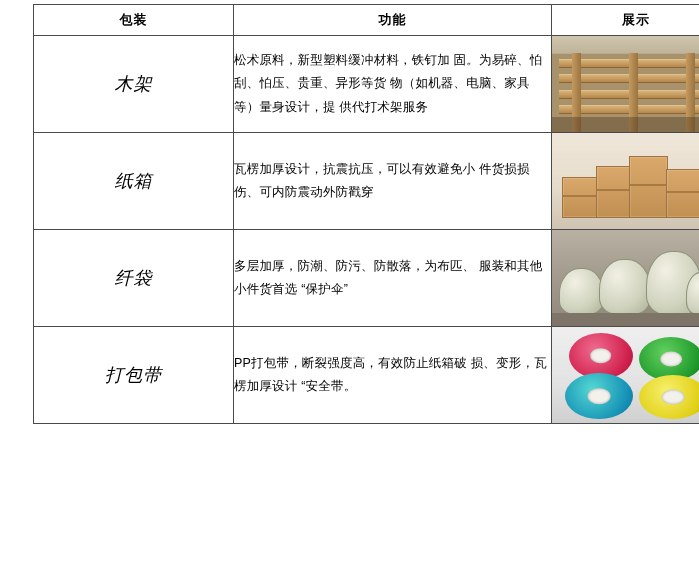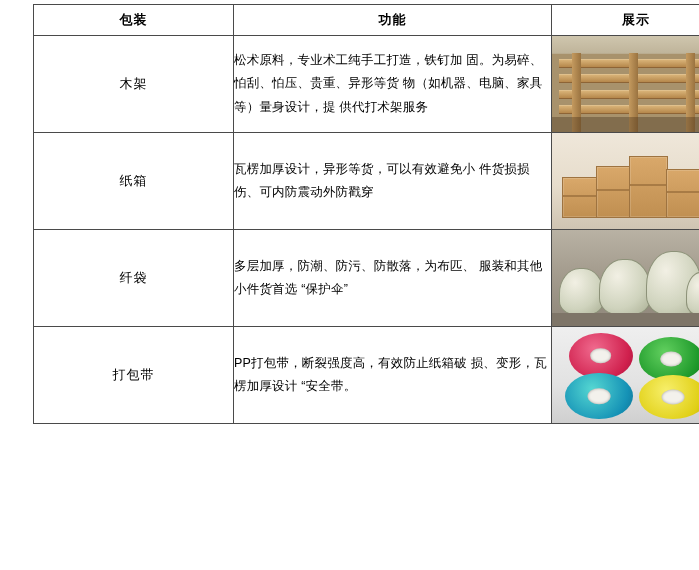--- a/index.html
+++ b/index.html
@@ -39,24 +39,25 @@
   }
   thead th {
     height: 30px;
     font-size: 13px;
     font-weight: bold;
     text-align: center;
     letter-spacing: 1px;
   }
   td.name-cell {
     text-align: center;
-    font-size: 13px;
+    font-size: 18px;
     line-height: 1.6;
     padding: 4px 6px;
     letter-spacing: 1px;
+    font-style: italic;
   }
   td.func-cell {
     text-align: left;
     font-size: 12.5px;
     line-height: 1.85;
     padding: 6px 10px 6px 8px;
     letter-spacing: 0.2px;
   }
   td.show-cell {
     padding: 0;
@@ -186,38 +187,38 @@
       <tr>
         <th>包装</th>
         <th>功能</th>
         <th>展示</th>
       </tr>
     </thead>
     <tbody>
 
       <tr>
         <td class="name-cell">木架</td>
-        <td class="func-cell">松术原料，专业术工纯手工打造，铁钉加 固。为易碎、怕刮、怕压、贵重、异形等货 物（如机器、电脑、家具等）量身设计，提 供代打术架服务</td>
+        <td class="func-cell">松术原料，新型塑料缓冲材料，铁钉加 固。为易碎、怕刮、怕压、贵重、异形等货 物（如机器、电脑、家具等）量身设计，提 供代打术架服务</td>
         <td class="show-cell">
           <div class="photo ph-crate">
             <div class="slat" style="top:24%"></div>
             <div class="slat" style="top:40%"></div>
             <div class="slat" style="top:56%"></div>
             <div class="slat" style="top:72%"></div>
             <div class="post" style="left:12%"></div>
             <div class="post" style="left:46%"></div>
             <div class="post" style="left:80%"></div>
             <div class="shadow"></div>
           </div>
         </td>
       </tr>
 
       <tr>
         <td class="name-cell">纸箱</td>
-        <td class="func-cell">瓦楞加厚设计，异形等货，可以有效避免小 件货损损伤、可内防震动外防戳穿</td>
+        <td class="func-cell">瓦楞加厚设计，抗震抗压，可以有效避免小 件货损损伤、可内防震动外防戳穿</td>
         <td class="show-cell">
           <div class="photo ph-carton">
             <div class="box" style="left:6%; top:46%; width:20%; height:40%;">
                 <div class="tape"></div>
               </div>
             <div class="box" style="left:26%; top:34%; width:20%; height:52%;">
                 <div class="tape"></div>
               </div>
             <div class="box" style="left:46%; top:24%; width:22%; height:62%;">
                 <div class="tape"></div>

